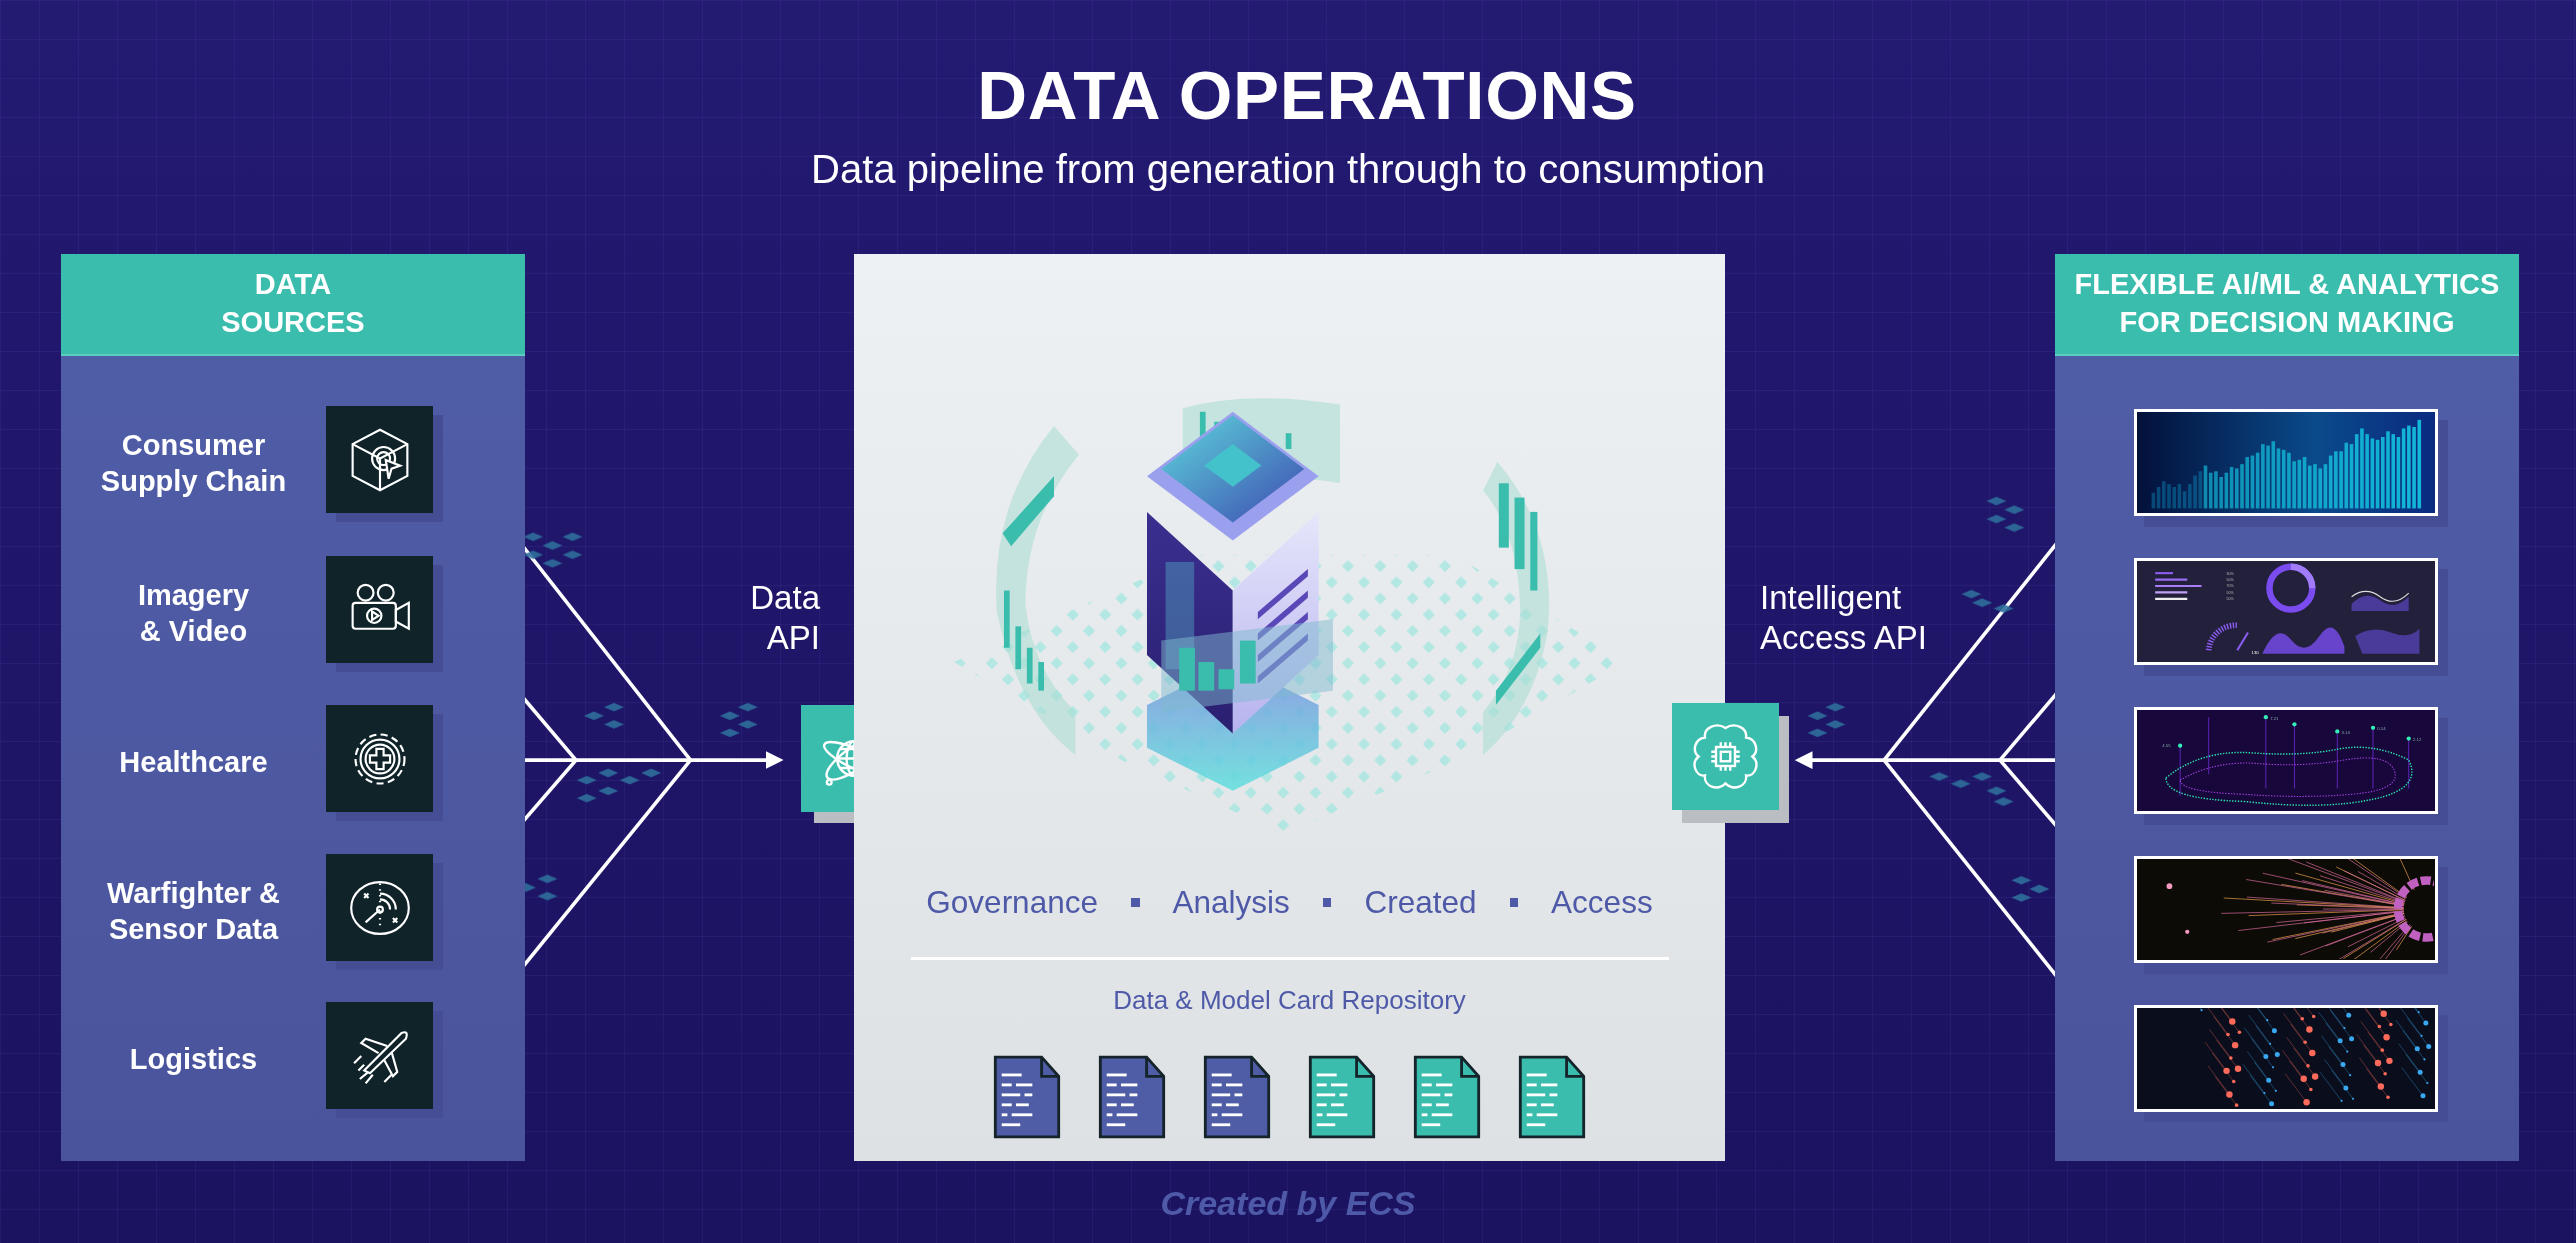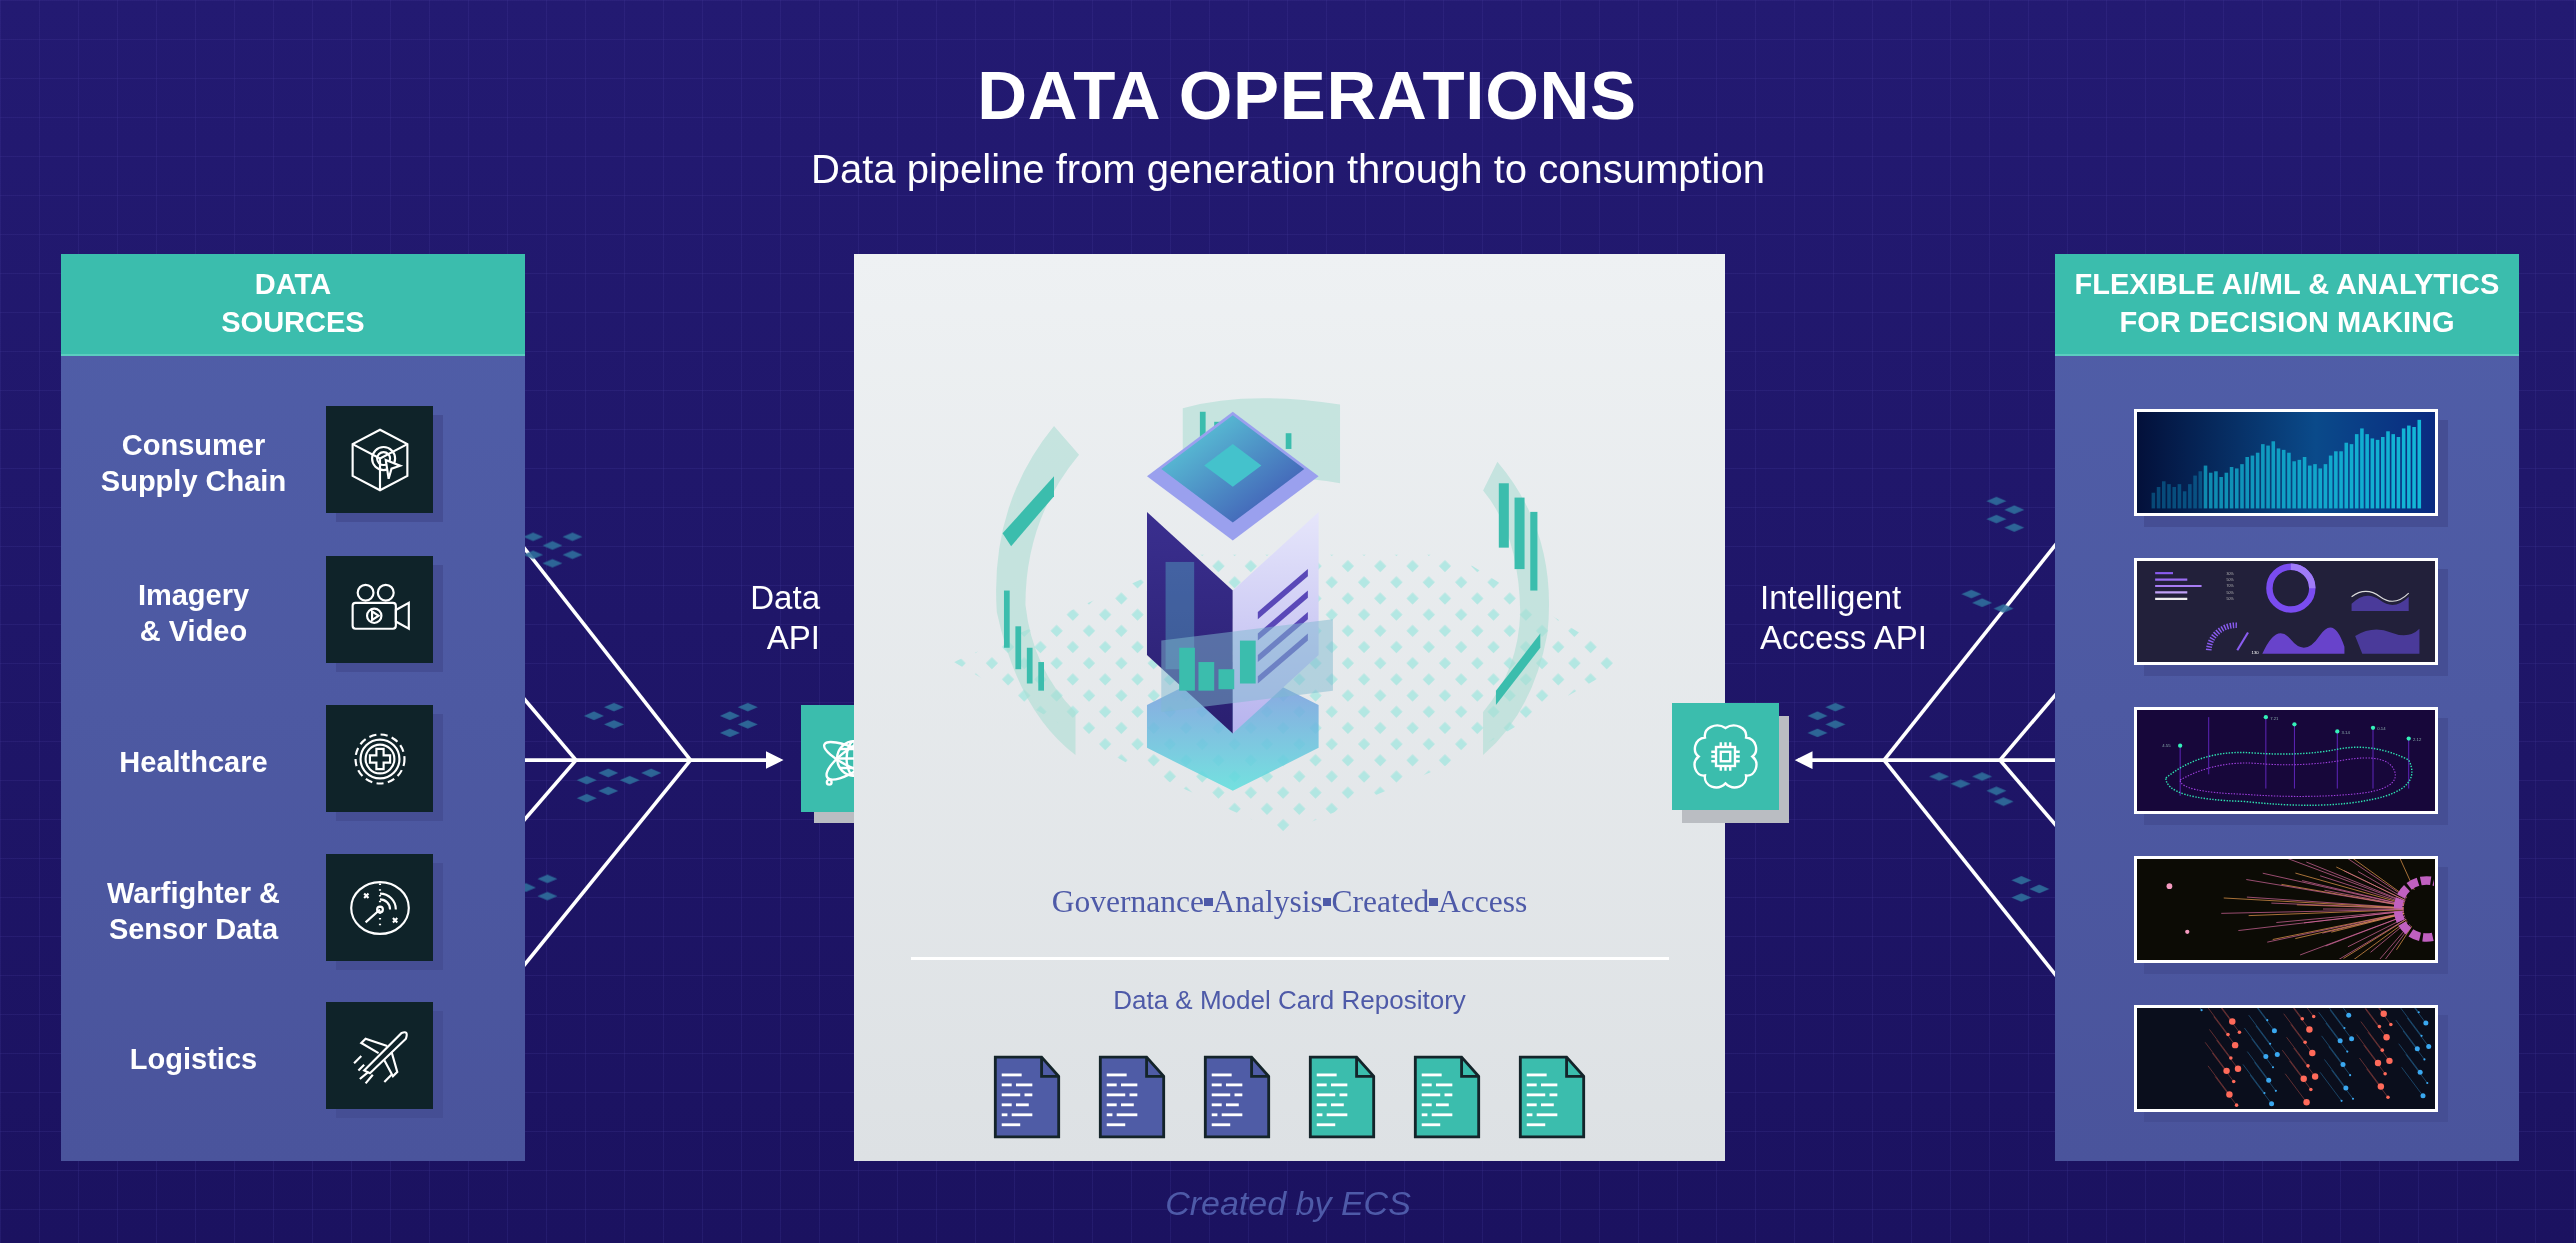--- a/index.html
+++ b/index.html
@@ -25,26 +25,26 @@
   .src-icon{position:absolute;left:265px;top:0;width:107px;height:107px;background:#0f2329;display:flex;align-items:center;justify-content:center;}
   #center-panel{left:854px;top:254px;width:871px;height:907px;background:linear-gradient(180deg,#eef1f3,#dde1e4);}
   #center-panel .panel-head{height:100px;font-size:29px;}
   #right-panel{left:2055px;top:254px;width:464px;height:907px;background:linear-gradient(180deg,#505ea8,#4a549c);}
   #right-panel .panel-head{height:100px;font-size:29px;}
   .thumb-shadow{position:absolute;left:89px;width:304px;height:107px;background:#454e94;}
   .thumb{position:absolute;left:79px;width:304px;height:107px;border:3.6px solid #fff;box-sizing:border-box;overflow:hidden;}
   .api-label{position:absolute;color:#fff;font-size:33px;line-height:1.2;}
   .api-box-shadow{position:absolute;width:107px;height:107px;background:#babdc2;}
   .api-box{position:absolute;width:107px;height:107px;background:#3bbdad;display:flex;align-items:center;justify-content:center;}
-  #functions{position:absolute;left:0;width:871px;top:630px;display:flex;justify-content:center;align-items:center;color:#4e5aa8;font-size:31.5px;font-family:Liberation Serif, serif;}
+  #functions{position:absolute;left:0;width:871px;top:630px;display:flex;justify-content:center;align-items:center;gap:33px;color:#4e5aa8;font-size:31.5px;}
   .bullet{width:8.6px;height:8.6px;background:#4e5aa8;display:inline-block;}
   #divider{position:absolute;left:57px;width:758px;top:703px;height:2.9px;background:#fff;}
   #repo-title{position:absolute;left:0;width:871px;top:731px;text-align:center;color:#4e5aa8;font-size:26px;}
   #docs{position:absolute;left:0;width:871px;top:801px;display:flex;justify-content:center;gap:37px;}
-  #credit{left:0;width:2576px;top:1184px;text-align:center;color:#4e5aa8;font-size:34px;font-style:italic;}
+  #credit{left:0;width:2576px;top:1184px;text-align:center;color:#4e5aa8;font-size:34px;font-style:italic;font-weight:bold;}
 </style>
 </head>
 <body>
 
 <div class="abs" id="title">DATA OPERATIONS</div>
 <div class="abs" id="subtitle">Data pipeline from generation through to consumption</div>
 
 <svg class="abs" style="left:0;top:0;" width="2576" height="1244" viewBox="0 0 3600 1738">
   <defs>
     <marker id="ah" viewBox="0 0 10 10" refX="8" refY="5" markerWidth="5" markerHeight="5" orient="auto-start-reverse">

